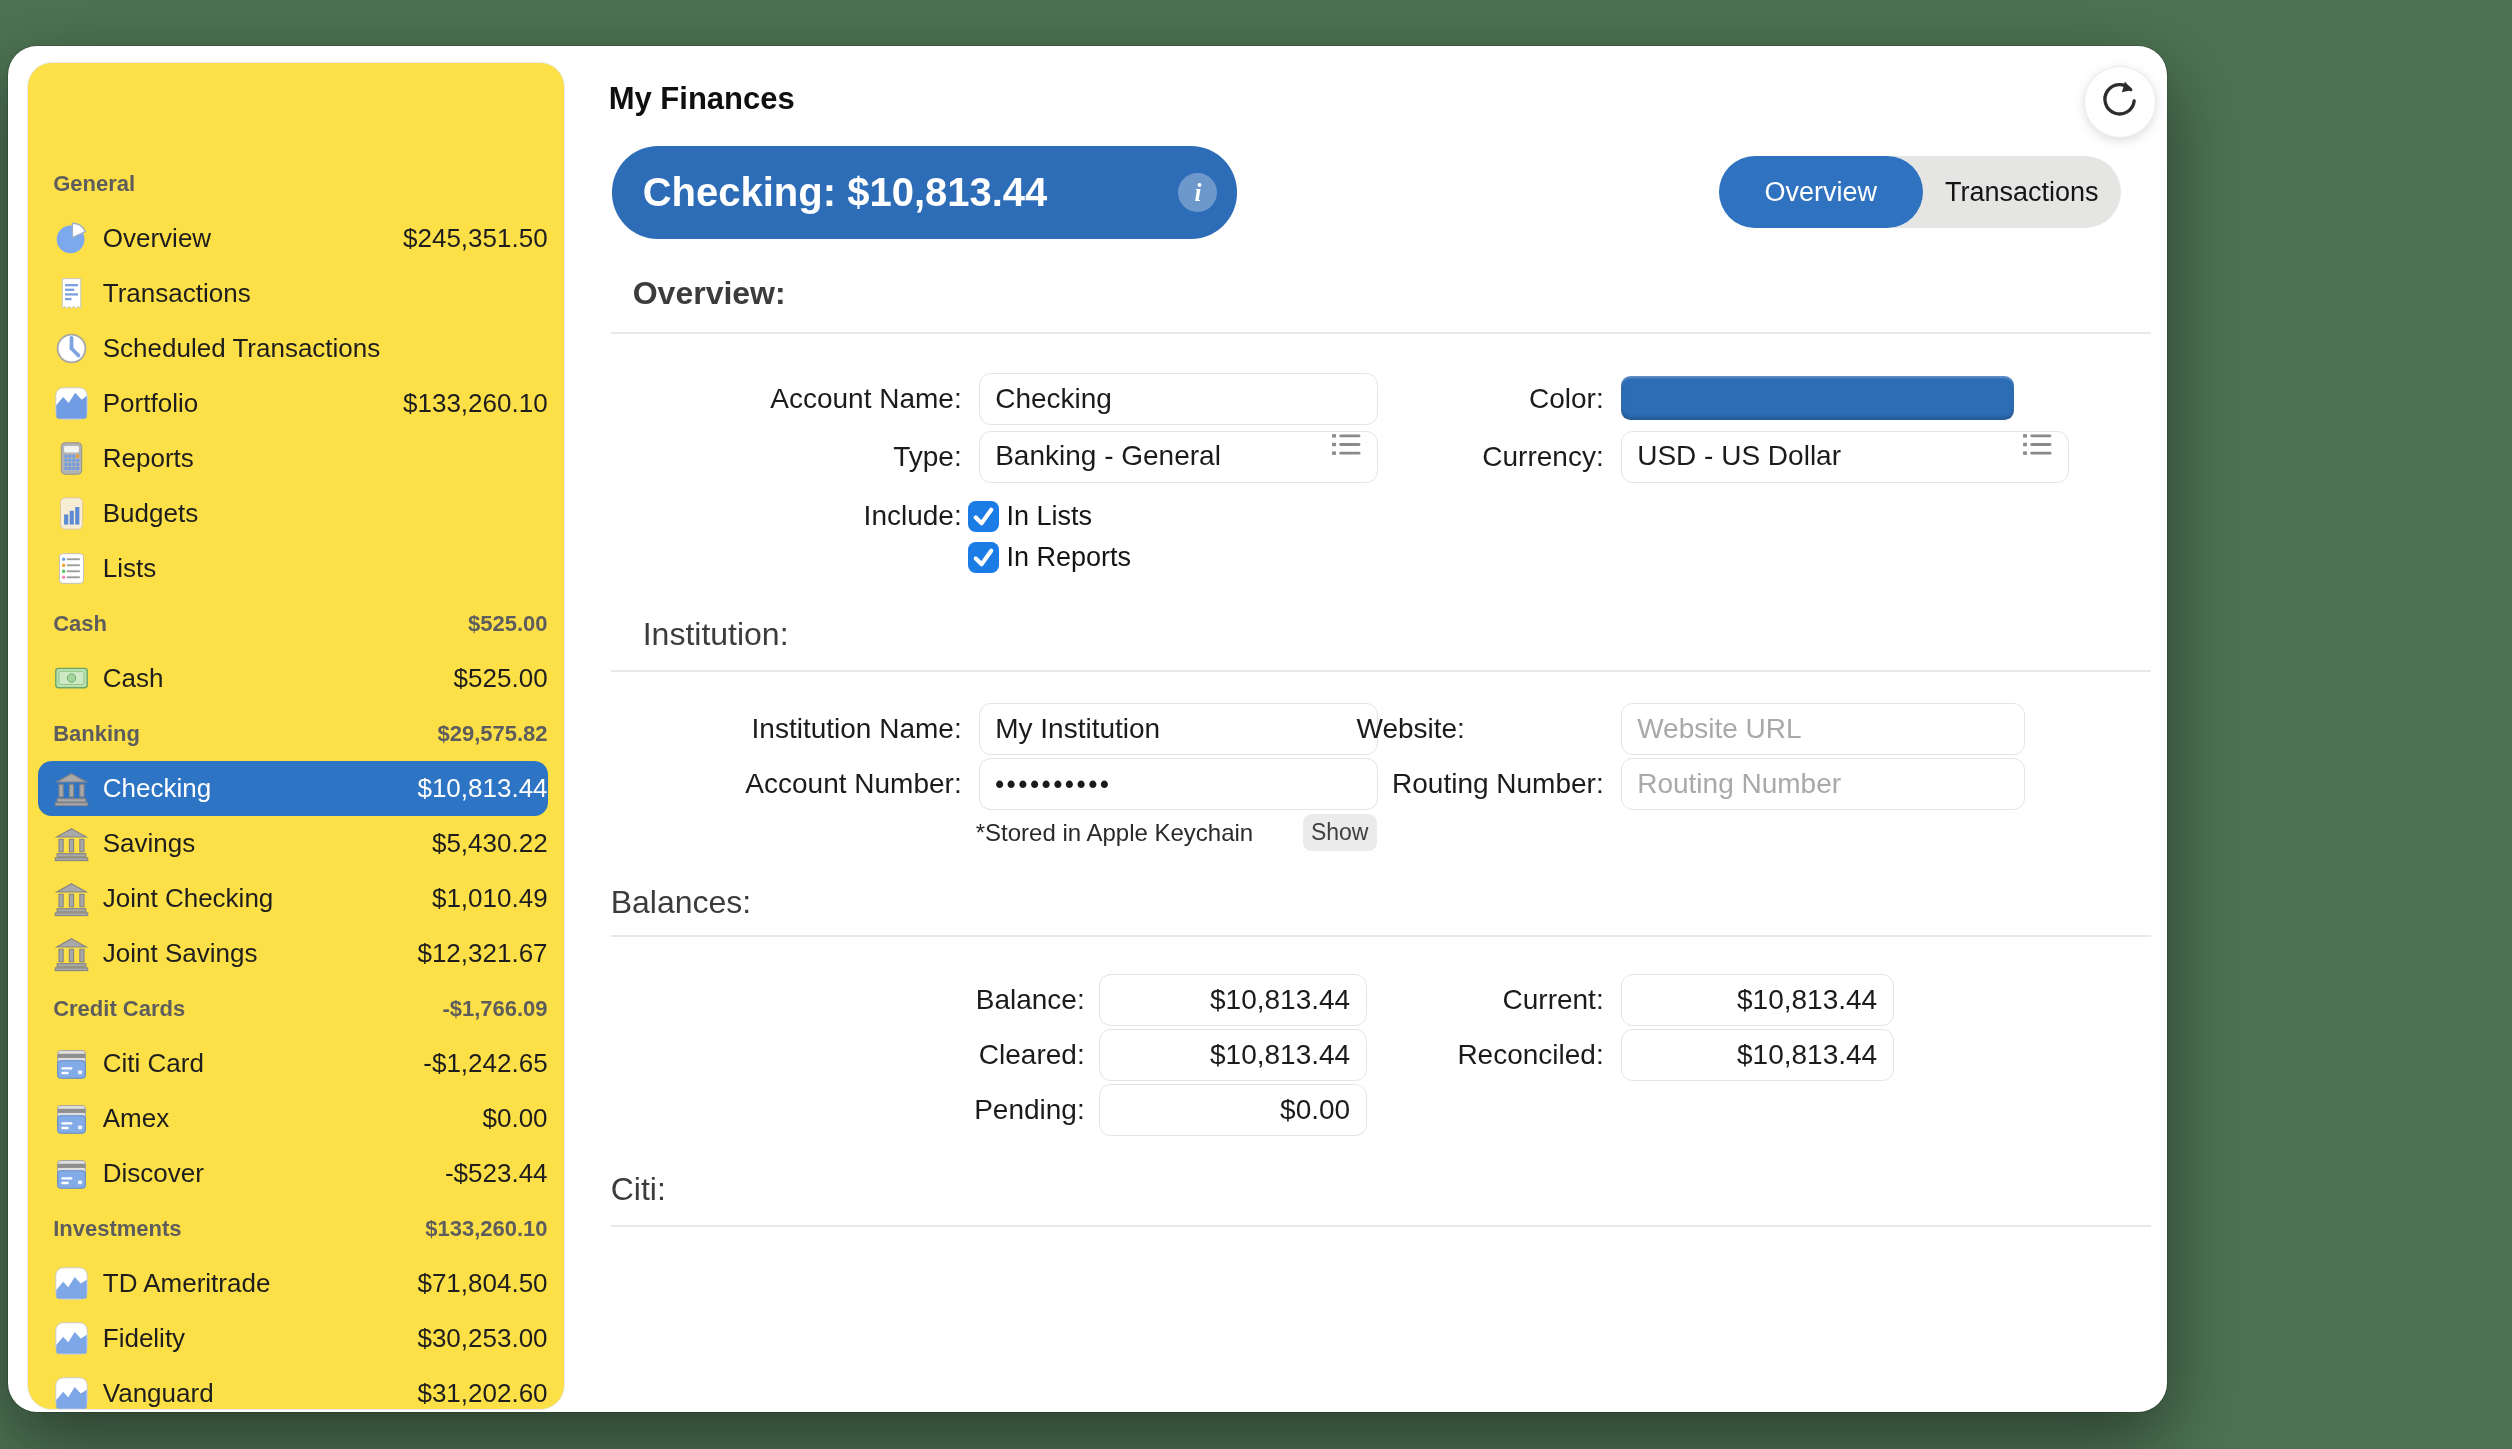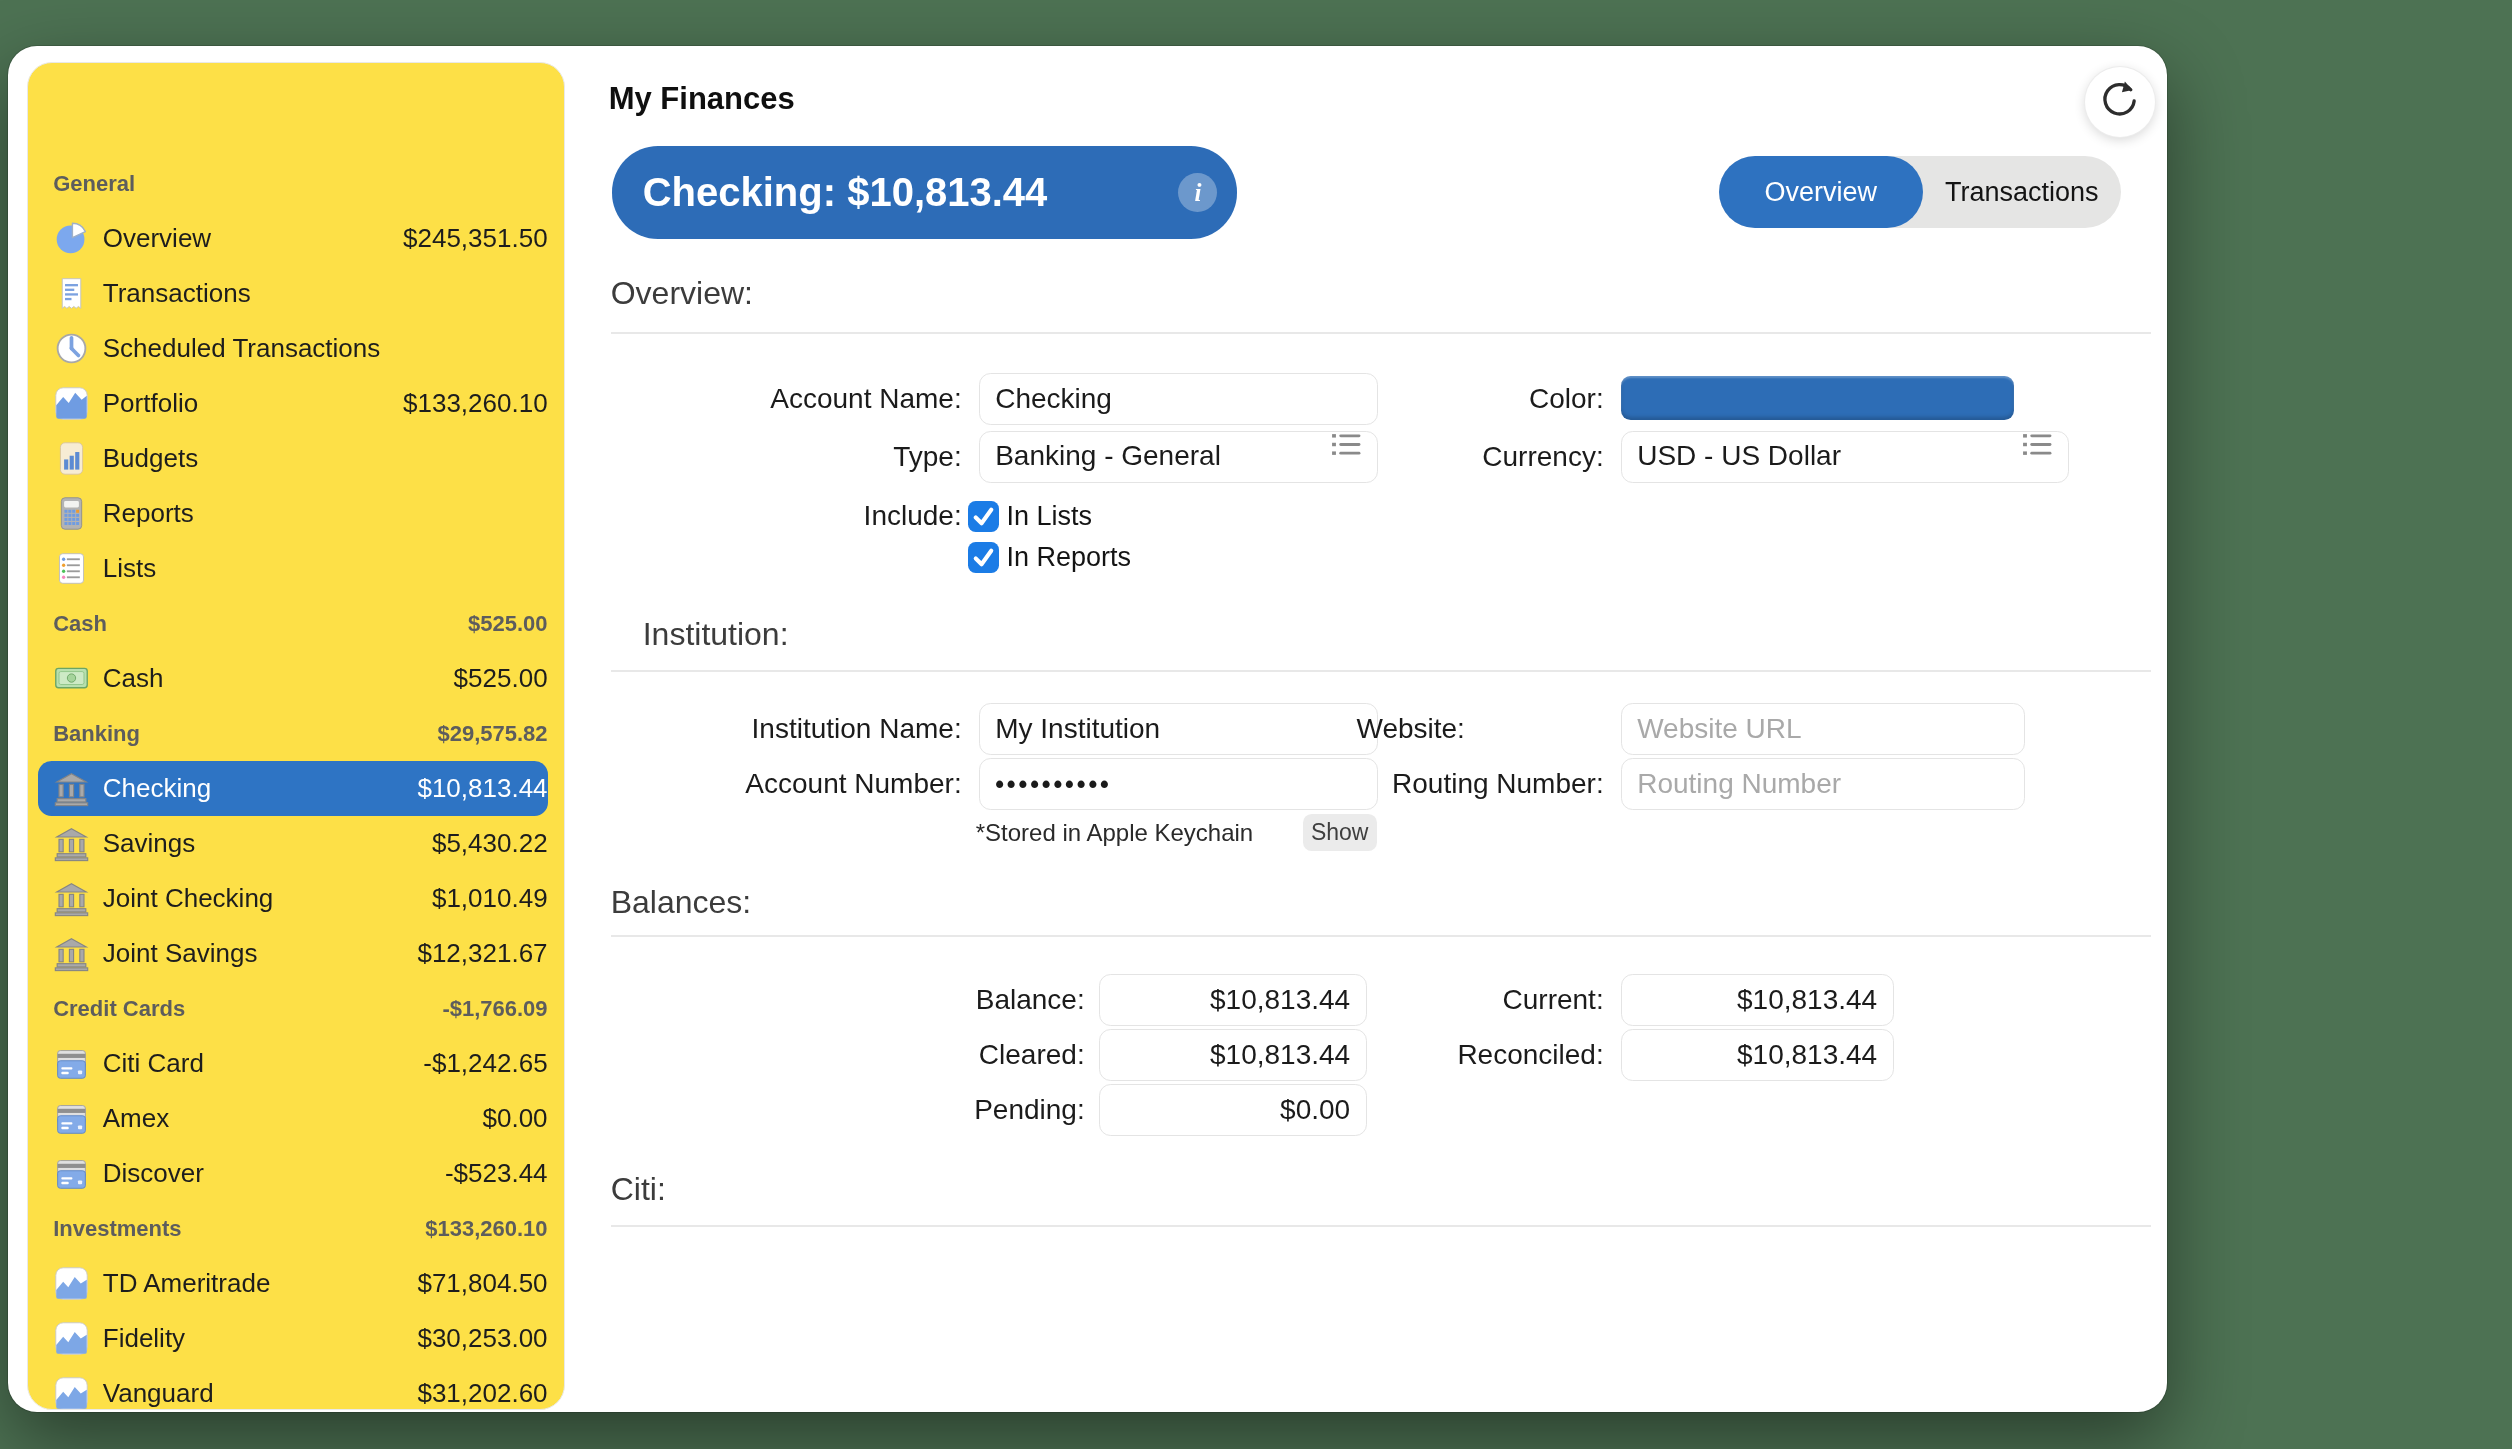--- a/index.html
+++ b/index.html
@@ -137,32 +137,20 @@
                 <rect x="3" y="3" width="34" height="34" rx="8" fill="#fff" stroke="#c9c9c9"></rect>
                 <path d="M6 36.5 Q3.5 36.5 3.5 34 V22 L11 13 L17 19.5 L24 8.5 L31 16 L36.5 11.5 V34 Q36.5 36.5 34 36.5 Z" fill="#6f9ce2"></path>
               </svg>
             </span>
             <span class="slabel">Portfolio</span>
             <span class="svalue">$133,260.10</span>
           </div>
           <div class="srow item">
             <span class="sicon">
               <svg viewBox="0 0 40 40">
-                <rect x="8" y="3" width="24" height="34" rx="5" fill="#f7ecd4" stroke="#d9c49c"></rect>
-                <rect x="12" y="21" width="4.5" height="11" fill="#5d8bd3"></rect>
-                <rect x="18" y="17" width="4.5" height="15" fill="#5d8bd3"></rect>
-                <rect x="24" y="13" width="4.5" height="19" fill="#5d8bd3"></rect>
-              </svg>
-            </span>
-            <span class="slabel">Budgets</span>
-            <span class="svalue"></span>
-          </div>
-          <div class="srow item">
-            <span class="sicon">
-              <svg viewBox="0 0 40 40">
                 <rect x="9" y="3" width="22" height="34" rx="4" fill="#b3b3b3" stroke="#8e8e8e"></rect>
                 <rect x="12" y="6.5" width="16" height="7" rx="1.5" fill="#f3f3f1"></rect>
                 <g fill="#6f9ce2">
                   <rect x="12.4" y="16" width="3.2" height="3.2"></rect>
                   <rect x="16.6" y="16" width="3.2" height="3.2"></rect>
                   <rect x="20.8" y="16" width="3.2" height="3.2"></rect>
                   <rect x="12.4" y="20.4" width="3.2" height="3.2"></rect>
                   <rect x="16.6" y="20.4" width="3.2" height="3.2"></rect>
                   <rect x="20.8" y="20.4" width="3.2" height="3.2"></rect>
                   <rect x="25" y="20.4" width="3.2" height="3.2"></rect>
@@ -177,20 +165,32 @@
                 </g>
                 <rect x="25" y="16" width="3.2" height="3.2" fill="#f09a2d"></rect>
               </svg>
             </span>
             <span class="slabel">Reports</span>
             <span class="svalue"></span>
           </div>
           <div class="srow item">
             <span class="sicon">
               <svg viewBox="0 0 40 40">
+                <rect x="8" y="3" width="24" height="34" rx="5" fill="#f7ecd4" stroke="#d9c49c"></rect>
+                <rect x="12" y="21" width="4.5" height="11" fill="#5d8bd3"></rect>
+                <rect x="18" y="17" width="4.5" height="15" fill="#5d8bd3"></rect>
+                <rect x="24" y="13" width="4.5" height="19" fill="#5d8bd3"></rect>
+              </svg>
+            </span>
+            <span class="slabel">Budgets</span>
+            <span class="svalue"></span>
+          </div>
+          <div class="srow item">
+            <span class="sicon">
+              <svg viewBox="0 0 40 40">
                 <rect x="7" y="4" width="26" height="32" rx="3.5" fill="#fff" stroke="#bdbdbd"></rect>
                 <circle cx="11.5" cy="10" r="1.8" fill="#6f9ce2"></circle>
                 <circle cx="11.5" cy="16.5" r="1.8" fill="#f0a030"></circle>
                 <circle cx="11.5" cy="23" r="1.8" fill="#4fc25c"></circle>
                 <circle cx="11.5" cy="29.5" r="1.8" fill="#f585c0"></circle>
                 <g stroke="#9b9b9b" stroke-width="2">
                   <line x1="15" y1="10" x2="29" y2="10"></line>
                   <line x1="15" y1="16.5" x2="29" y2="16.5"></line>
                   <line x1="15" y1="23" x2="29" y2="23"></line>
                   <line x1="15" y1="29.5" x2="29" y2="29.5"></line>
@@ -369,21 +369,21 @@
             <path d="M33.5 11 A15 15 0 1 0 37 22.5" stroke="#2d2d2d" stroke-width="3.4" stroke-linecap="round"></path>
             <path d="M27.5 2.5 L35.2 11.3 L24.5 13.6 Z" fill="#2d2d2d"></path>
           </svg>
       </span>
     </div>
     <div class="segmented">
       <div class="segment active">Overview</div>
       <div class="segment plain">Transactions</div>
     </div>
 
-    <div class="heading" style="left:603px;top:229px;">Overview:</div>
+    <div class="heading" style="left:625px;top:229px;font-weight:bold;">Overview:</div>
     <div class="divider" style="top:286px;"></div>
 
     <div class="lbl" style="left:568px;top:327px;">Account Name:</div>
     <input class="field" style="left: 971px; top: 327px; width: 399px;" value="Checking">
 
     <div class="lbl" style="left:1210px;top:327px;">Color:</div>
     <div class="swatch" id="color-swatch" style="left: 1613px; top: 330px; width: 393px; background: rgb(45, 109, 182);"></div>
 
     <div class="lbl" style="left:568px;top:385px;">Type:</div>
     <div class="field picker" style="left:971px;top:385px;width:399px;">

